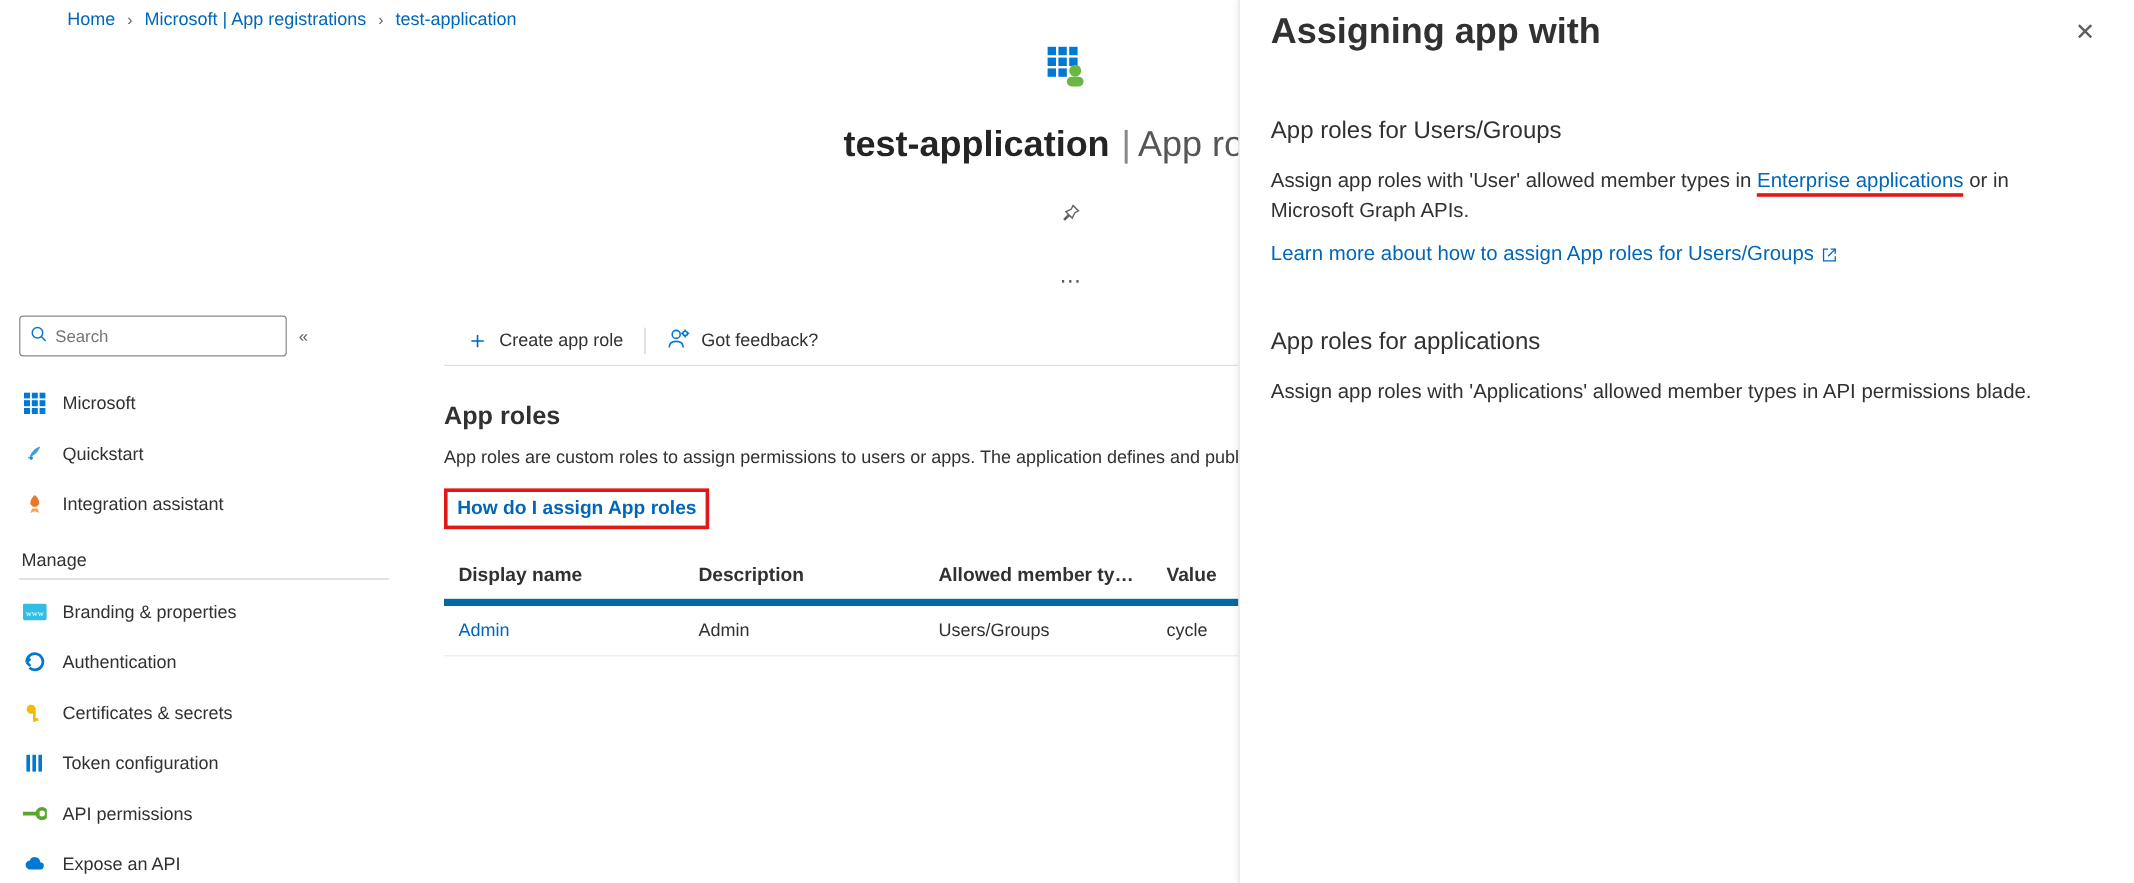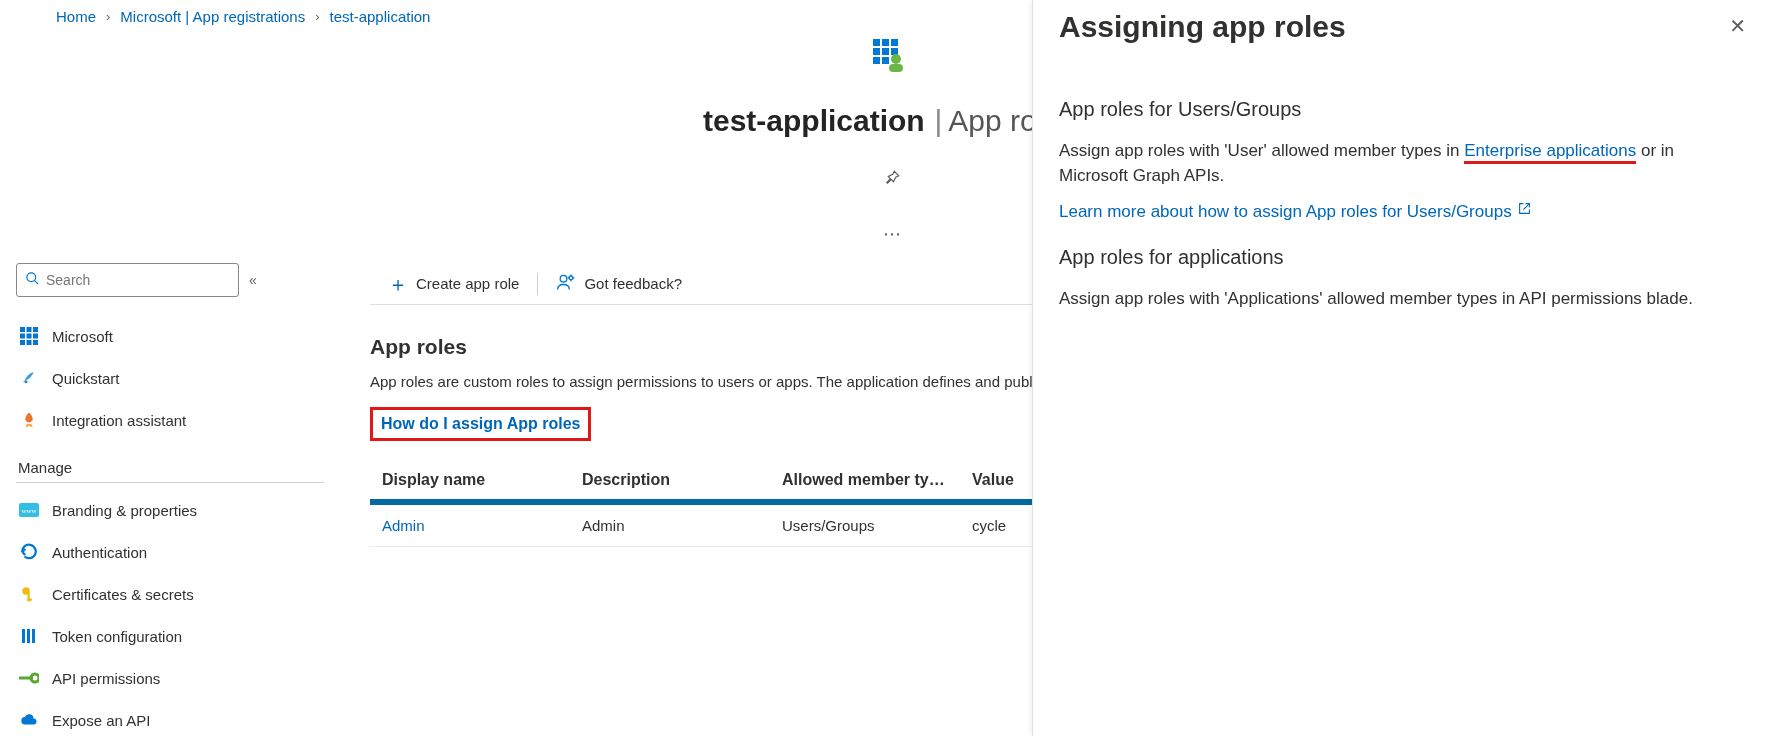--- a/index.html
+++ b/index.html
@@ -191,21 +191,21 @@
     .panel-head {
       display: flex; align-items: flex-start; justify-content: space-between;
       margin-bottom: 54px;
     }
     .panel-title { font-size: 30px; font-weight: 600; }
     .panel-close { font-size: 20px; color: #605e5c; cursor: pointer; padding: 4px 0; }
     .panel-sub { font-size: 20px; margin-bottom: 18px; }
     .panel-txt { font-size: 17px; line-height: 1.45; margin-bottom: 14px; }
     .ilink { color: #0067b8; }
     .underline-red { border-bottom: 3px solid #e11818; padding-bottom: 1px; }
-    .learn-link { display: inline-flex; align-items: flex-start; gap: 6px; color: #0067b8; font-size: 17px; margin-bottom: 24px; }
+    .learn-link { display: inline-flex; align-items: flex-end; gap: 6px; color: #0067b8; font-size: 17px; margin-bottom: 52px; }
     .ext-icon { font-size: 13px; }
   </style>
 </head>
 <body>
 
 <nav class="breadcrumb">
   <a href="#">Home</a>
   <span class="sep">›</span>
   <a href="#">Microsoft | App registrations</a>
   <span class="sep">›</span>
@@ -418,21 +418,21 @@
             <td>cycle</td>
           </tr>
         </tbody>
       </table>
     </div>
   </main>
 </div>
 
 <aside class="panel">
   <div class="panel-head">
-    <div class="panel-title">Assigning app roles</div>
+    <div class="panel-title">Assigning app with</div>
     <div class="panel-close">✕</div>
   </div>
 
   <div class="panel-sub">App roles for Users/Groups</div>
   <div class="panel-txt">
     <span>Assign app roles with 'User' allowed member types in </span><a class="ilink underline-red" href="#">Enterprise applications</a><span> or in Microsoft Graph APIs.</span>
   </div>
   <a href="#" class="learn-link">
     <span>Learn more about how to assign App roles for Users/Groups</span>
     <span class="ext-icon">

